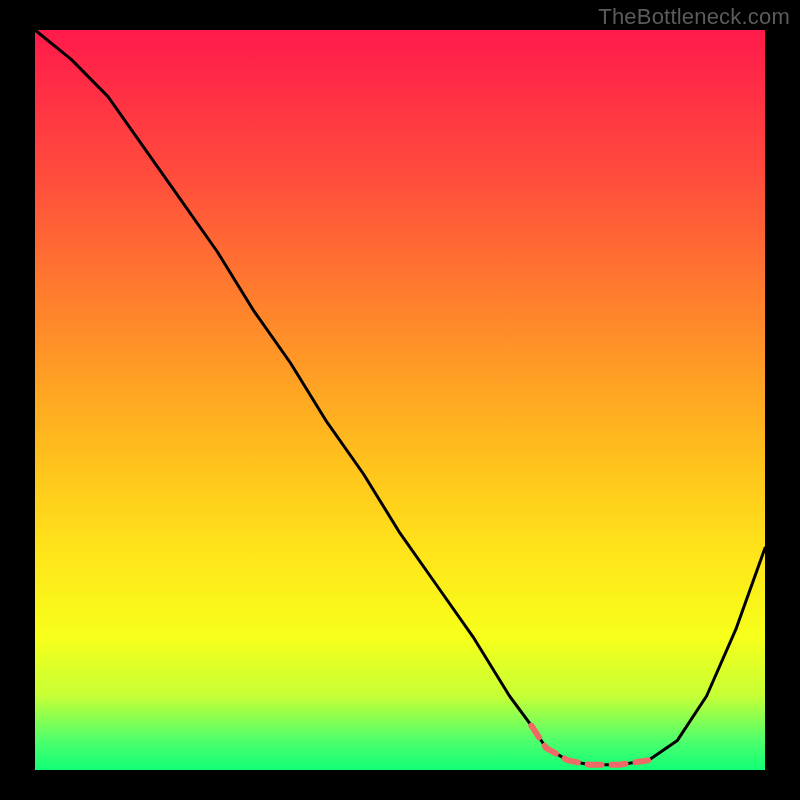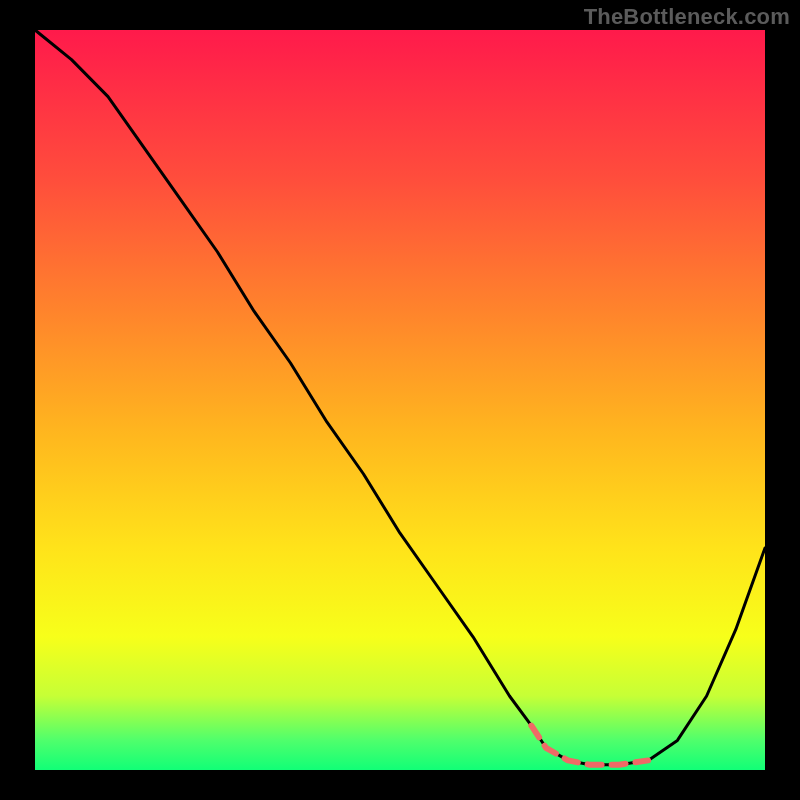--- a/index.html
+++ b/index.html
@@ -10,21 +10,21 @@
     background: #000000;
     overflow: hidden;
     font-family: Arial, Helvetica, sans-serif;
   }
   .watermark {
     position: absolute;
     top: 4px;
     right: 10px;
     color: #5b5b5b;
     font-size: 22px;
-    font-weight: 700;
+    font-weight: 400;
     letter-spacing: 0.2px;
     z-index: 5;
   }
   .chart-wrap {
     position: absolute;
     left: 0;
     top: 0;
     width: 800px;
     height: 800px;
   }

